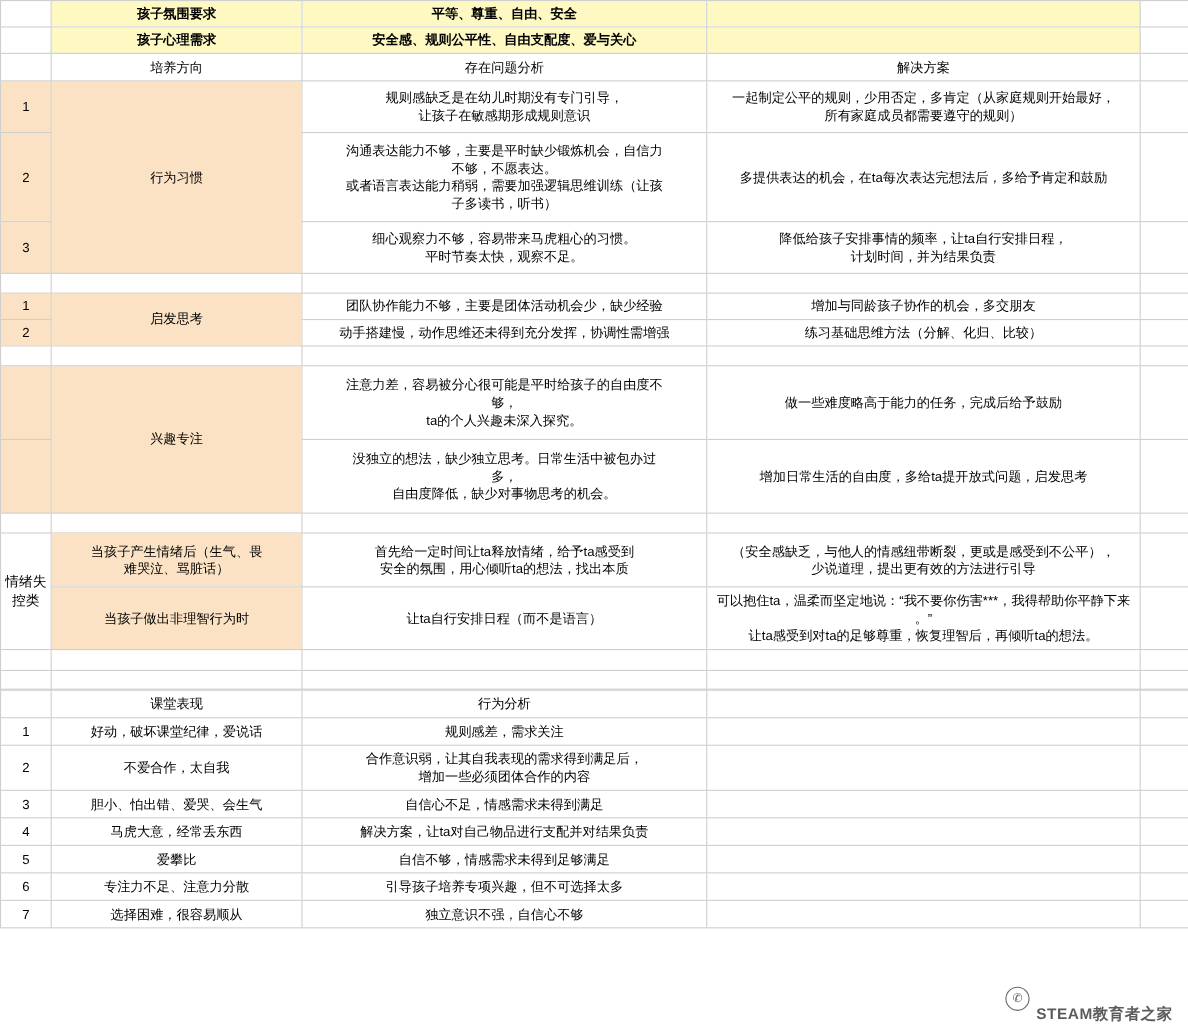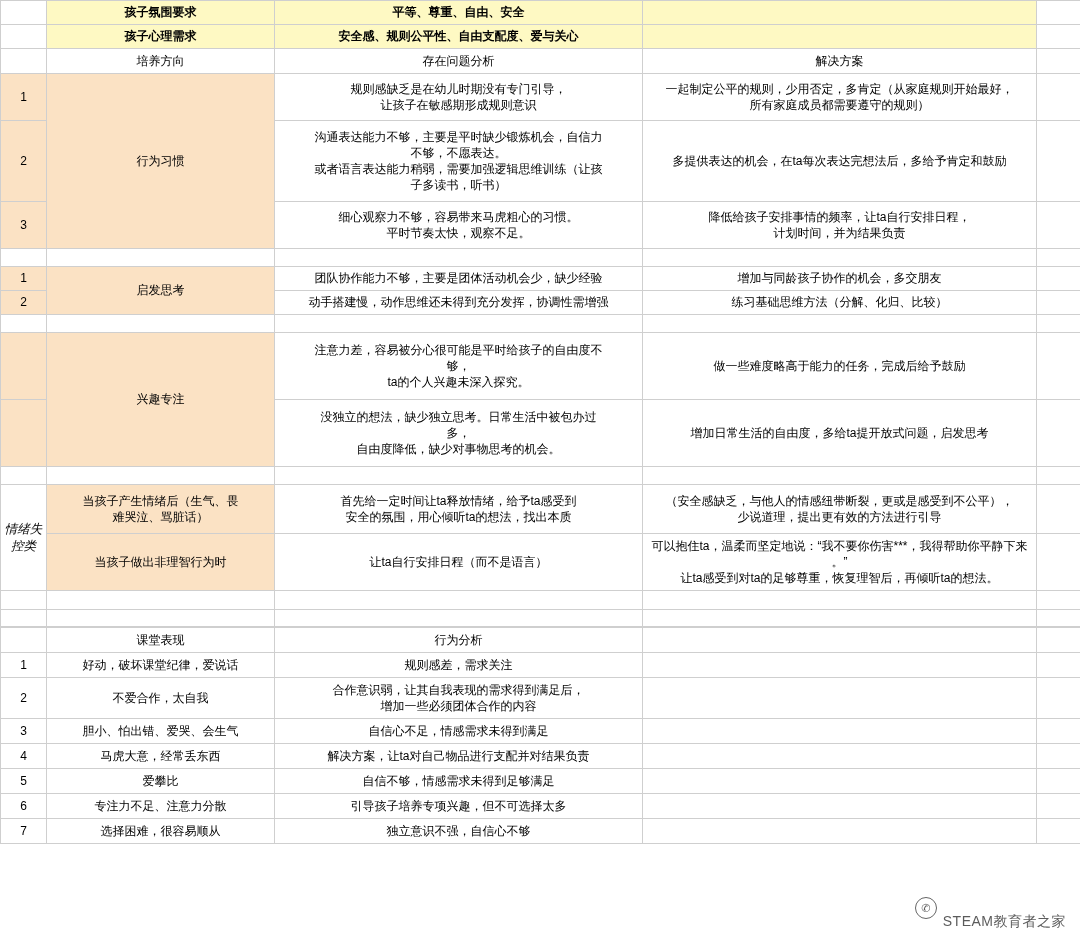--- a/index.html
+++ b/index.html
@@ -59,21 +59,20 @@
   .cat-cell {
     background: #fbe2c4;
     font-size: 13px;
   }
   .idx-cell {
     background: #fbe2c4;
     font-size: 12px;
   }
   .leftlabel {
     font-size: 13px;
-    font-style: italic;
   }
   .body-cell { font-size: 12px; }
   .small-cell { font-size: 11.5px; }
 
   .watermark {
     position: absolute;
     right: 14px;
     bottom: 10px;
     display: flex;
     align-items: center;
@@ -86,21 +85,21 @@
   .wm-circle {
     width: 20px; height: 20px;
     border-radius: 50%;
     border: 1.6px solid #4a4a4a;
     display: inline-flex;
     align-items: center;
     justify-content: center;
     font-size: 11px;
     line-height: 1;
   }
-  .wm-text { font-weight: normal; letter-spacing: 0.5px; margin-top: 28px; }
+  .wm-text { font-weight: bold; letter-spacing: 0.5px; margin-top: 28px; }
 </style>
 </head>
 <body>
 
 <div id="sheet">
 
 
   <table class="grid">
     <colgroup>
       <col style="width:46px">

